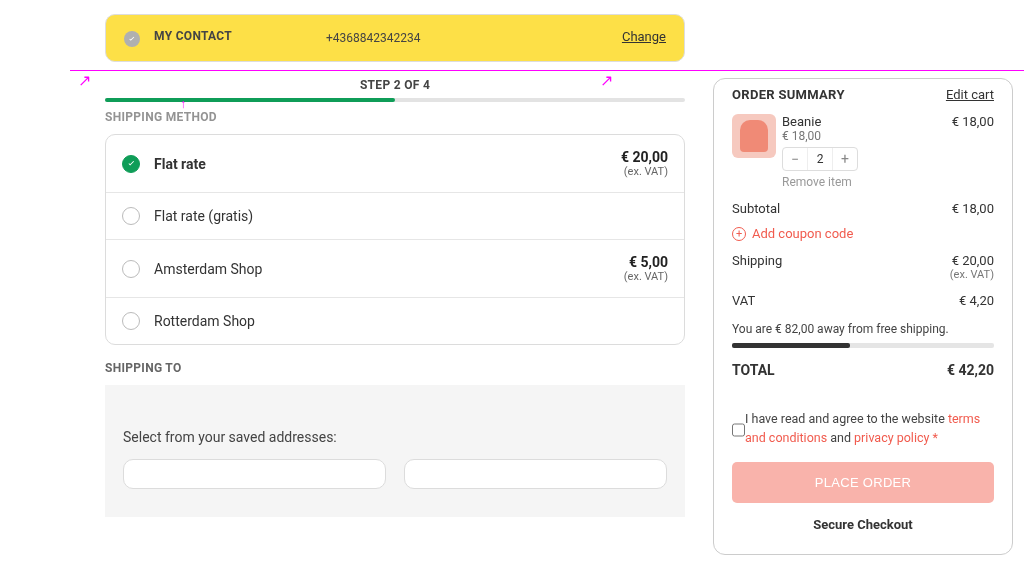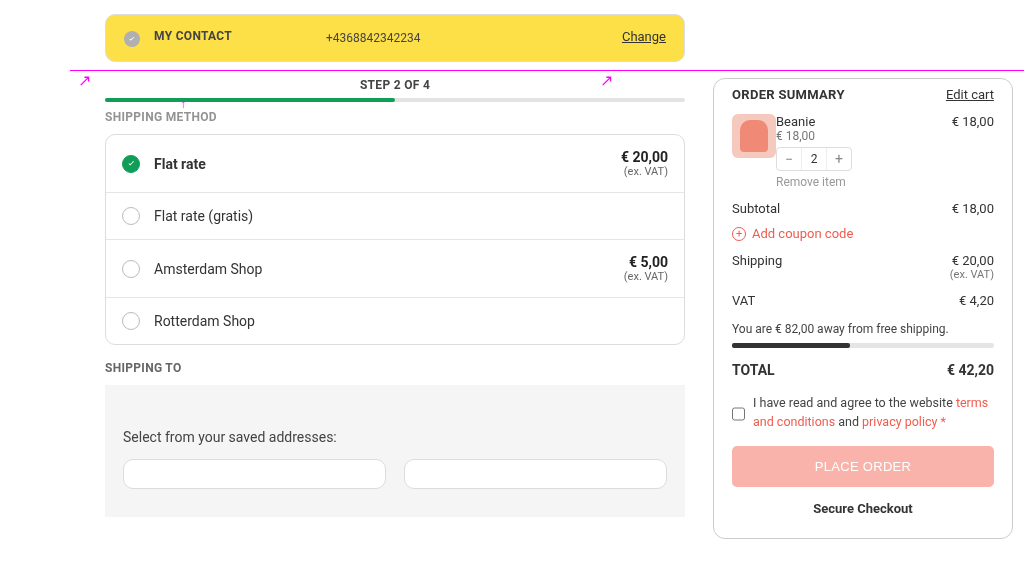--- a/index.html
+++ b/index.html
@@ -49,41 +49,41 @@
   
   .saved-prompt { font-size: 14px; color: #444; margin: 24px 0 14px; }
   .left-col .gray-wrap { background: #f5f5f5; padding: 20px 18px 28px; margin: 0 0; }
   .addr-card { flex: 1; background: #fff; border: 1px solid #dcdcdc; border-radius: 10px; padding: 14px 16px; font-size: 13px; line-height: 1.7; color: #444; }
 
   
   .summary-card { border: 1px solid #ccc; border-radius: 12px; padding: 8px 18px 22px; }
   .summary-head { display: flex; justify-content: space-between; align-items: center; margin-bottom: 12px; }
   .summary-title { font-weight: 700; font-size: 13px; letter-spacing: 0.3px; color: #333; }
   .edit-cart { text-decoration: underline; font-size: 13px; color: #333; cursor: pointer; }
-  .line-item { display: flex; gap: 0; margin-bottom: 10px; }
+  .line-item { display: flex; gap: 6px; margin-bottom: 10px; }
   .thumb { width: 44px; height: 44px; background: #f6c9bf; border-radius: 6px; position: relative; overflow: hidden; flex-shrink:0; }
   .thumb-inner { position:absolute; inset:6px 8px; background:#f08a76; border-radius:10px 10px 4px 4px; }
   .li-info { flex: 1; }
   .li-name { font-size: 13px; color: #333; }
   .li-price-sm { font-size: 12px; color: #777; }
   .li-total { font-weight: 400; font-size: 13px; }
   .qty-box { display: inline-flex; border: 1px solid #ddd; border-radius: 4px; margin-top: 4px; }
   .qty-btn { width: 24px; height: 22px; display:inline-flex; align-items:center; justify-content:center; color:#888; cursor:pointer; font-size:14px; }
   .qty-val { width: 26px; text-align:center; border-left:1px solid #eee; border-right:1px solid #eee; line-height:22px; font-size:12px; }
   .remove { font-size: 12px; color: #999; margin-top: 4px; cursor: pointer; }
   .sum-row { display:flex; justify-content:space-between; margin-top:12px; font-size:13px; color:#333; }
   .sum-row .note { font-size:11px; color:#777; text-align:right; }
   .sum-row.bold { font-weight:400; }
   .coupon { display:flex; align-items:center; gap:6px; color:#f15b4e; font-size:13px; margin-top:10px; cursor:pointer; }
   .coupon-icon { width:14px; height:14px; border:1.5px solid #f15b4e; border-radius:50%; display:inline-flex; align-items:center; justify-content:center; font-size:11px; line-height:1; }
   .free-ship { text-align:left; font-size:12px; color:#444; margin-top:14px; }
   .ship-bar { height:5px; background:#e5e5e5; margin-top:7px; border-radius:2px; position:relative; }
   .ship-fill { height:100%; width:45%; background:#333; border-radius:2px; }
   .total-row { display:flex; justify-content:space-between; font-weight:700; font-size:14px; margin-top:14px; }
-  .terms { display:flex; gap:8px; font-size:12.5px; color:#444; margin-top:16px; line-height:1.5; }
+  .terms { display:flex; font-size:12.5px; color:#444; margin-top:32px; line-height:1.5; }
   .terms input { margin-top:2px; flex-shrink:0; }
   .terms a { color:#f15b4e; text-decoration:none; }
   .star { color:#f15b4e; }
   .place-btn { width:100%; background:#f9b3ab; color:#fff; border:none; border-radius:5px; padding:13px; font-size:13px; font-weight:500; margin-top:14px; cursor:pointer; letter-spacing:0.3px; }
   .secure { text-align:center; font-weight:700; font-size:13px; margin-top:14px; color:#333; }
 </style>
 </head>
 <body>
 
 <div class="magenta-line"></div>

